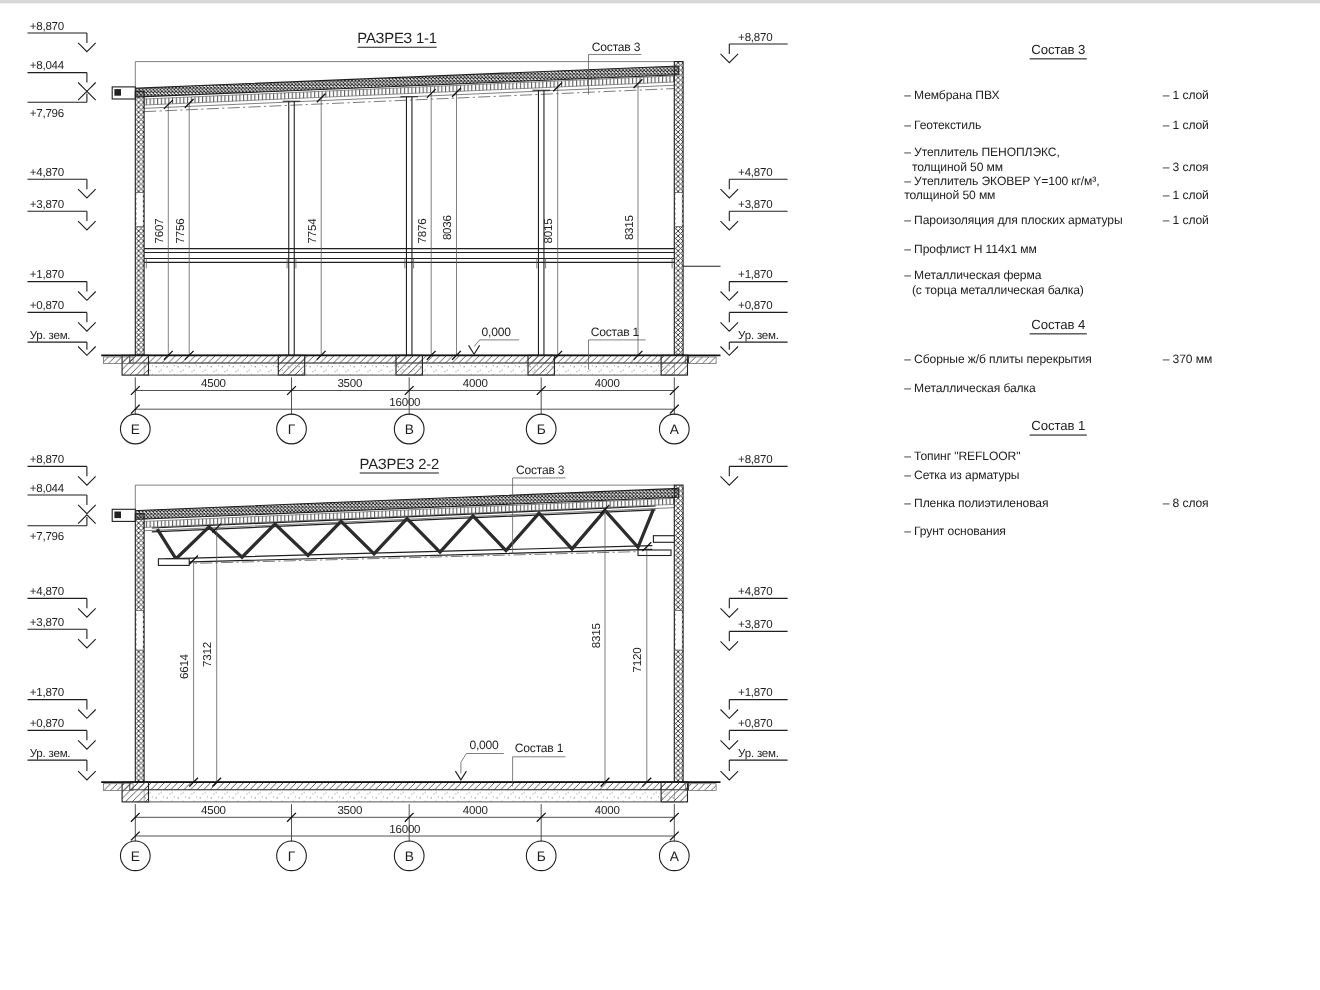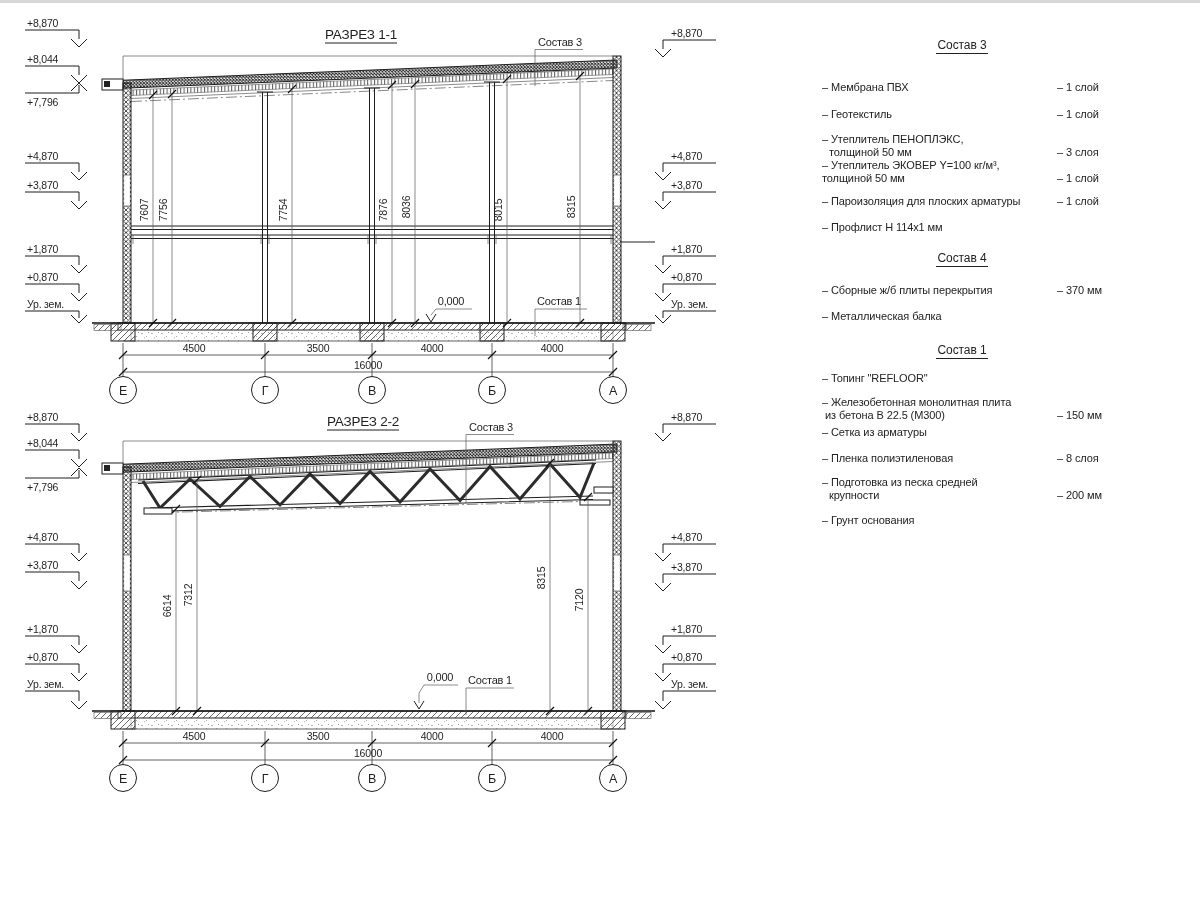--- a/index.html
+++ b/index.html
@@ -366,51 +366,45 @@
     <div>толщиной 50 мм</div>
     <div class="lval">– 1 слой</div>
   </div>
   <div class="lrow" style="margin-top:10px">
     <div>– Пароизоляция для плоских арматуры</div>
     <div class="lval">– 1 слой</div>
   </div>
   <div class="lrow" style="margin-top:13px">
     <div>– Профлист Н 114х1 мм</div>
   </div>
+  <div class="lrow" style="margin-top:11px">
+    <div>– Металлическая ферма</div>
+    <div class="ind">(с торца металлическая балка)</div>
+  </div>
 
   <div class="ltitle" style="margin-top:18px"><span>Состав 4</span></div>
 
   <div class="lrow" style="margin-top:19px">
     <div>– Сборные ж/б плиты перекрытия</div>
     <div class="lval">– 370 мм</div>
   </div>
   <div class="lrow" style="margin-top:13px">
     <div>– Металлическая балка</div>
   </div>
 
   <div class="ltitle" style="margin-top:21px"><span>Состав 1</span></div>
 
   <div class="lrow" style="margin-top:15px">
     <div>– Топинг "REFLOOR"</div>
   </div>
-  <div class="lrow" style="margin-top:11px">
-    <div>– Железобетонная  монолитная плита</div>
-    <div class="ind" style="padding-left:3px">из бетона В 22.5 (М300)</div>
-    <div class="lval">– 150 мм</div>
-  </div>
   <div class="lrow" style="margin-top:4px">
     <div>– Сетка из арматуры</div>
   </div>
   <div class="lrow" style="margin-top:13px">
     <div>– Пленка полиэтиленовая</div>
     <div class="lval">–  8 слоя</div>
   </div>
-  <div class="lrow" style="margin-top:11px">
-    <div>– Подготовка из песка средней</div>
-    <div class="ind">крупности</div>
-    <div class="lval">– 200 мм</div>
-  </div>
   <div class="lrow" style="margin-top:12px">
     <div>– Грунт основания</div>
   </div>
 </div>
 
 </div>
 
 </body></html>

